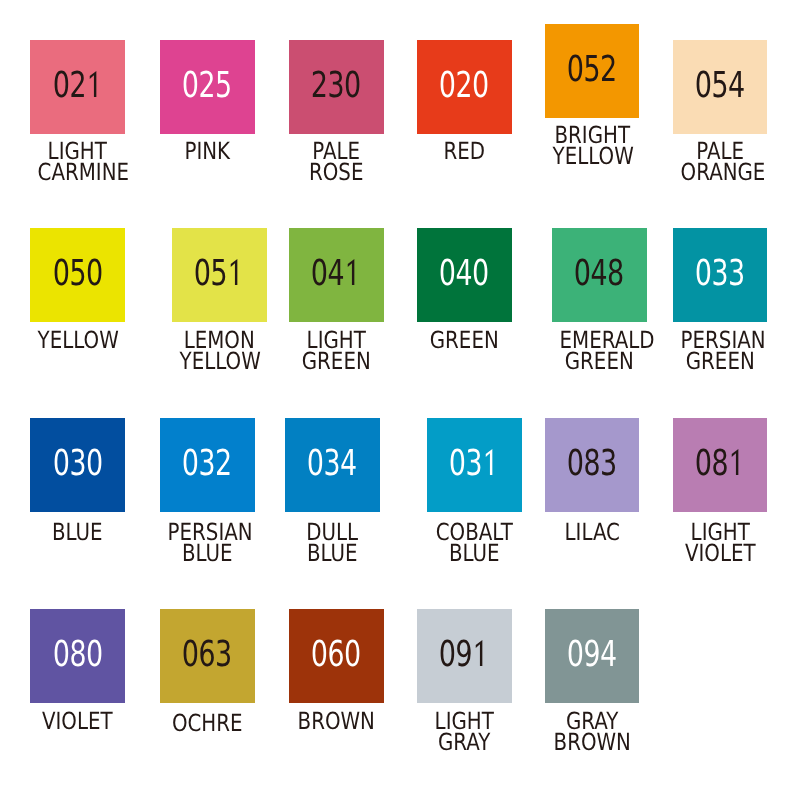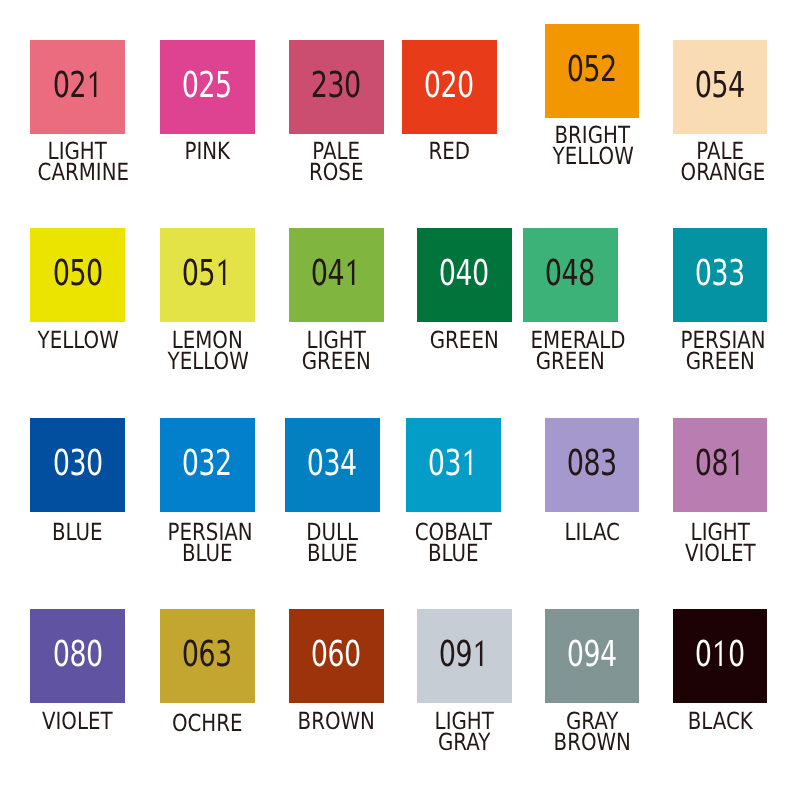--- a/index.html
+++ b/index.html
@@ -64,21 +64,21 @@
               <path d="M651 1360Q495 1360 416.5 1206.5Q338 1053 338 745Q338 438 416.5 284.5Q495 131 651 131Q808 131 886.5 284.5Q965 438 965 745Q965 1053 886.5 1206.5Q808 1360 651 1360ZM651 1520Q902 1520 1034.5 1321.5Q1167 1123 1167 745Q1167 368 1034.5 169.5Q902 -29 651 -29Q400 -29 267.5 169.5Q135 368 135 745Q135 1123 267.5 1321.5Q400 1520 651 1520Z" transform="translate(2526,0)"></path>
             </g>
           </svg>
         </span>
       </div>
       <div class="names" style="top:101px">
         <span class="nm">PALE</span>
         <span class="nm">ROSE</span>
       </div>
     </div>
-    <div class="cell" style="left:402px;top:40px">
+    <div class="cell" style="left:417.0px;top:40px">
       <div class="chip" style="background: rgb(231, 59, 26);">
         <span class="code">
           <svg width="50.34" height="26" viewBox="0 0 3829 1493" preserveAspectRatio="none" aria-hidden="true">
             <g transform="translate(0,1493) scale(1,-1)" fill="#ffffff">
               <path d="M651 1360Q495 1360 416.5 1206.5Q338 1053 338 745Q338 438 416.5 284.5Q495 131 651 131Q808 131 886.5 284.5Q965 438 965 745Q965 1053 886.5 1206.5Q808 1360 651 1360ZM651 1520Q902 1520 1034.5 1321.5Q1167 1123 1167 745Q1167 368 1034.5 169.5Q902 -29 651 -29Q400 -29 267.5 169.5Q135 368 135 745Q135 1123 267.5 1321.5Q400 1520 651 1520Z" transform="translate(0,0)"></path>
               <path d="M393 170H1098V0H150V170Q265 289 463.5 489.5Q662 690 713 748Q810 857 848.5 932.5Q887 1008 887 1081Q887 1200 803.5 1275.0Q720 1350 586 1350Q491 1350 385.5 1317.0Q280 1284 160 1217V1421Q282 1470 388.0 1495.0Q494 1520 582 1520Q814 1520 952.0 1404.0Q1090 1288 1090 1094Q1090 1002 1055.5 919.5Q1021 837 930 725Q905 696 771.0 557.5Q637 419 393 170Z" transform="translate(1263,0)"></path>
               <path d="M651 1360Q495 1360 416.5 1206.5Q338 1053 338 745Q338 438 416.5 284.5Q495 131 651 131Q808 131 886.5 284.5Q965 438 965 745Q965 1053 886.5 1206.5Q808 1360 651 1360ZM651 1520Q902 1520 1034.5 1321.5Q1167 1123 1167 745Q1167 368 1034.5 169.5Q902 -29 651 -29Q400 -29 267.5 169.5Q135 368 135 745Q135 1123 267.5 1321.5Q400 1520 651 1520Z" transform="translate(2526,0)"></path>
             </g>
           </svg>
         </span>
@@ -130,21 +130,21 @@
               <path d="M221 1493H1014V1323H406V957Q450 972 494.0 979.5Q538 987 582 987Q832 987 978.0 850.0Q1124 713 1124 479Q1124 238 974.0 104.5Q824 -29 551 -29Q457 -29 359.5 -13.0Q262 3 158 35V238Q248 189 344.0 165.0Q440 141 547 141Q720 141 821.0 232.0Q922 323 922 479Q922 635 821.0 726.0Q720 817 547 817Q466 817 385.5 799.0Q305 781 221 743Z" transform="translate(1263,0)"></path>
               <path d="M651 1360Q495 1360 416.5 1206.5Q338 1053 338 745Q338 438 416.5 284.5Q495 131 651 131Q808 131 886.5 284.5Q965 438 965 745Q965 1053 886.5 1206.5Q808 1360 651 1360ZM651 1520Q902 1520 1034.5 1321.5Q1167 1123 1167 745Q1167 368 1034.5 169.5Q902 -29 651 -29Q400 -29 267.5 169.5Q135 368 135 745Q135 1123 267.5 1321.5Q400 1520 651 1520Z" transform="translate(2526,0)"></path>
             </g>
           </svg>
         </span>
       </div>
       <div class="names" style="top:102px">
         <span class="nm">YELLOW</span>
       </div>
     </div>
-    <div class="cell" style="left:160.0px;top:228px">
+    <div class="cell" style="left:172px;top:228px">
       <div class="chip" style="background: rgb(227, 227, 72);">
         <span class="code">
           <svg width="50.34" height="26" viewBox="0 0 3829 1493" preserveAspectRatio="none" aria-hidden="true">
             <g transform="translate(0,1493) scale(1,-1)" fill="#231815">
               <path d="M651 1360Q495 1360 416.5 1206.5Q338 1053 338 745Q338 438 416.5 284.5Q495 131 651 131Q808 131 886.5 284.5Q965 438 965 745Q965 1053 886.5 1206.5Q808 1360 651 1360ZM651 1520Q902 1520 1034.5 1321.5Q1167 1123 1167 745Q1167 368 1034.5 169.5Q902 -29 651 -29Q400 -29 267.5 169.5Q135 368 135 745Q135 1123 267.5 1321.5Q400 1520 651 1520Z" transform="translate(0,0)"></path>
               <path d="M221 1493H1014V1323H406V957Q450 972 494.0 979.5Q538 987 582 987Q832 987 978.0 850.0Q1124 713 1124 479Q1124 238 974.0 104.5Q824 -29 551 -29Q457 -29 359.5 -13.0Q262 3 158 35V238Q248 189 344.0 165.0Q440 141 547 141Q720 141 821.0 232.0Q922 323 922 479Q922 635 821.0 726.0Q720 817 547 817Q466 817 385.5 799.0Q305 781 221 743Z" transform="translate(1263,0)"></path>
               <path d="M784 0V1493L282 1206L282 1028L601 1252V0Z" transform="translate(2526,0)"></path>
             </g>
           </svg>
         </span>
@@ -180,21 +180,21 @@
               <path d="M774 1317 264 520H774ZM721 1493H975V520H1188V352H975V0H774V352H100V547Z" transform="translate(1263,0)"></path>
               <path d="M651 1360Q495 1360 416.5 1206.5Q338 1053 338 745Q338 438 416.5 284.5Q495 131 651 131Q808 131 886.5 284.5Q965 438 965 745Q965 1053 886.5 1206.5Q808 1360 651 1360ZM651 1520Q902 1520 1034.5 1321.5Q1167 1123 1167 745Q1167 368 1034.5 169.5Q902 -29 651 -29Q400 -29 267.5 169.5Q135 368 135 745Q135 1123 267.5 1321.5Q400 1520 651 1520Z" transform="translate(2526,0)"></path>
             </g>
           </svg>
         </span>
       </div>
       <div class="names" style="top:102px">
         <span class="nm">GREEN</span>
       </div>
     </div>
-    <div class="cell" style="left:523px;top:228px">
+    <div class="cell" style="left:552px;top:228px">
       <div class="chip" style="background: rgb(60, 178, 120);">
         <span class="code">
           <svg width="50.34" height="26" viewBox="0 0 3829 1493" preserveAspectRatio="none" aria-hidden="true">
             <g transform="translate(0,1493) scale(1,-1)" fill="#231815">
               <path d="M651 1360Q495 1360 416.5 1206.5Q338 1053 338 745Q338 438 416.5 284.5Q495 131 651 131Q808 131 886.5 284.5Q965 438 965 745Q965 1053 886.5 1206.5Q808 1360 651 1360ZM651 1520Q902 1520 1034.5 1321.5Q1167 1123 1167 745Q1167 368 1034.5 169.5Q902 -29 651 -29Q400 -29 267.5 169.5Q135 368 135 745Q135 1123 267.5 1321.5Q400 1520 651 1520Z" transform="translate(0,0)"></path>
               <path d="M774 1317 264 520H774ZM721 1493H975V520H1188V352H975V0H774V352H100V547Z" transform="translate(1263,0)"></path>
               <path d="M651 709Q507 709 424.5 632.0Q342 555 342 420Q342 285 424.5 208.0Q507 131 651 131Q795 131 878.0 208.5Q961 286 961 420Q961 555 878.5 632.0Q796 709 651 709ZM449 795Q319 827 246.5 916.0Q174 1005 174 1133Q174 1312 301.5 1416.0Q429 1520 651 1520Q874 1520 1001.0 1416.0Q1128 1312 1128 1133Q1128 1005 1055.5 916.0Q983 827 854 795Q1000 761 1081.5 662.0Q1163 563 1163 420Q1163 203 1030.5 87.0Q898 -29 651 -29Q404 -29 271.5 87.0Q139 203 139 420Q139 563 221.0 662.0Q303 761 449 795ZM375 1114Q375 998 447.5 933.0Q520 868 651 868Q781 868 854.5 933.0Q928 998 928 1114Q928 1230 854.5 1295.0Q781 1360 651 1360Q520 1360 447.5 1295.0Q375 1230 375 1114Z" transform="translate(2526,0)"></path>
             </g>
           </svg>
         </span>
@@ -264,21 +264,21 @@
               <path d="M774 1317 264 520H774ZM721 1493H975V520H1188V352H975V0H774V352H100V547Z" transform="translate(2526,0)"></path>
             </g>
           </svg>
         </span>
       </div>
       <div class="names" style="top:103.5px">
         <span class="nm">DULL</span>
         <span class="nm">BLUE</span>
       </div>
     </div>
-    <div class="cell" style="left:406px;top:418px">
+    <div class="cell" style="left:427px;top:418px">
       <div class="chip" style="background: rgb(3, 157, 199);">
         <span class="code">
           <svg width="50.34" height="26" viewBox="0 0 3829 1493" preserveAspectRatio="none" aria-hidden="true">
             <g transform="translate(0,1493) scale(1,-1)" fill="#ffffff">
               <path d="M651 1360Q495 1360 416.5 1206.5Q338 1053 338 745Q338 438 416.5 284.5Q495 131 651 131Q808 131 886.5 284.5Q965 438 965 745Q965 1053 886.5 1206.5Q808 1360 651 1360ZM651 1520Q902 1520 1034.5 1321.5Q1167 1123 1167 745Q1167 368 1034.5 169.5Q902 -29 651 -29Q400 -29 267.5 169.5Q135 368 135 745Q135 1123 267.5 1321.5Q400 1520 651 1520Z" transform="translate(0,0)"></path>
               <path d="M831 805Q976 774 1057.5 676.0Q1139 578 1139 434Q1139 213 987.0 92.0Q835 -29 555 -29Q461 -29 361.5 -10.5Q262 8 156 45V240Q240 191 340.0 166.0Q440 141 549 141Q739 141 838.5 216.0Q938 291 938 434Q938 566 845.5 640.5Q753 715 588 715H414V881H596Q745 881 824.0 940.5Q903 1000 903 1112Q903 1227 821.5 1288.5Q740 1350 588 1350Q505 1350 410.0 1332.0Q315 1314 201 1276V1456Q316 1488 416.5 1504.0Q517 1520 606 1520Q836 1520 970.0 1415.5Q1104 1311 1104 1133Q1104 1009 1033.0 923.5Q962 838 831 805Z" transform="translate(1263,0)"></path>
               <path d="M784 0V1493L282 1206L282 1028L601 1252V0Z" transform="translate(2526,0)"></path>
             </g>
           </svg>
         </span>
@@ -396,29 +396,13 @@
               <path d="M774 1317 264 520H774ZM721 1493H975V520H1188V352H975V0H774V352H100V547Z" transform="translate(2526,0)"></path>
             </g>
           </svg>
         </span>
       </div>
       <div class="names" style="top:101.6px">
         <span class="nm">GRAY</span>
         <span class="nm">BROWN</span>
       </div>
     </div>
-    <div class="cell" style="left:672.7px;top:609.4px">
-      <div class="chip" style="background: rgb(28, 2, 5);">
-        <span class="code">
-          <svg width="50.34" height="26" viewBox="0 0 3829 1493" preserveAspectRatio="none" aria-hidden="true">
-            <g transform="translate(0,1493) scale(1,-1)" fill="#ffffff">
-              <path d="M651 1360Q495 1360 416.5 1206.5Q338 1053 338 745Q338 438 416.5 284.5Q495 131 651 131Q808 131 886.5 284.5Q965 438 965 745Q965 1053 886.5 1206.5Q808 1360 651 1360ZM651 1520Q902 1520 1034.5 1321.5Q1167 1123 1167 745Q1167 368 1034.5 169.5Q902 -29 651 -29Q400 -29 267.5 169.5Q135 368 135 745Q135 1123 267.5 1321.5Q400 1520 651 1520Z" transform="translate(0,0)"></path>
-              <path d="M784 0V1493L282 1206L282 1028L601 1252V0Z" transform="translate(1263,0)"></path>
-              <path d="M651 1360Q495 1360 416.5 1206.5Q338 1053 338 745Q338 438 416.5 284.5Q495 131 651 131Q808 131 886.5 284.5Q965 438 965 745Q965 1053 886.5 1206.5Q808 1360 651 1360ZM651 1520Q902 1520 1034.5 1321.5Q1167 1123 1167 745Q1167 368 1034.5 169.5Q902 -29 651 -29Q400 -29 267.5 169.5Q135 368 135 745Q135 1123 267.5 1321.5Q400 1520 651 1520Z" transform="translate(2526,0)"></path>
-            </g>
-          </svg>
-        </span>
-      </div>
-      <div class="names" style="top:101.6px">
-        <span class="nm">BLACK</span>
-      </div>
-    </div>
 </div>
 
 </body></html>

